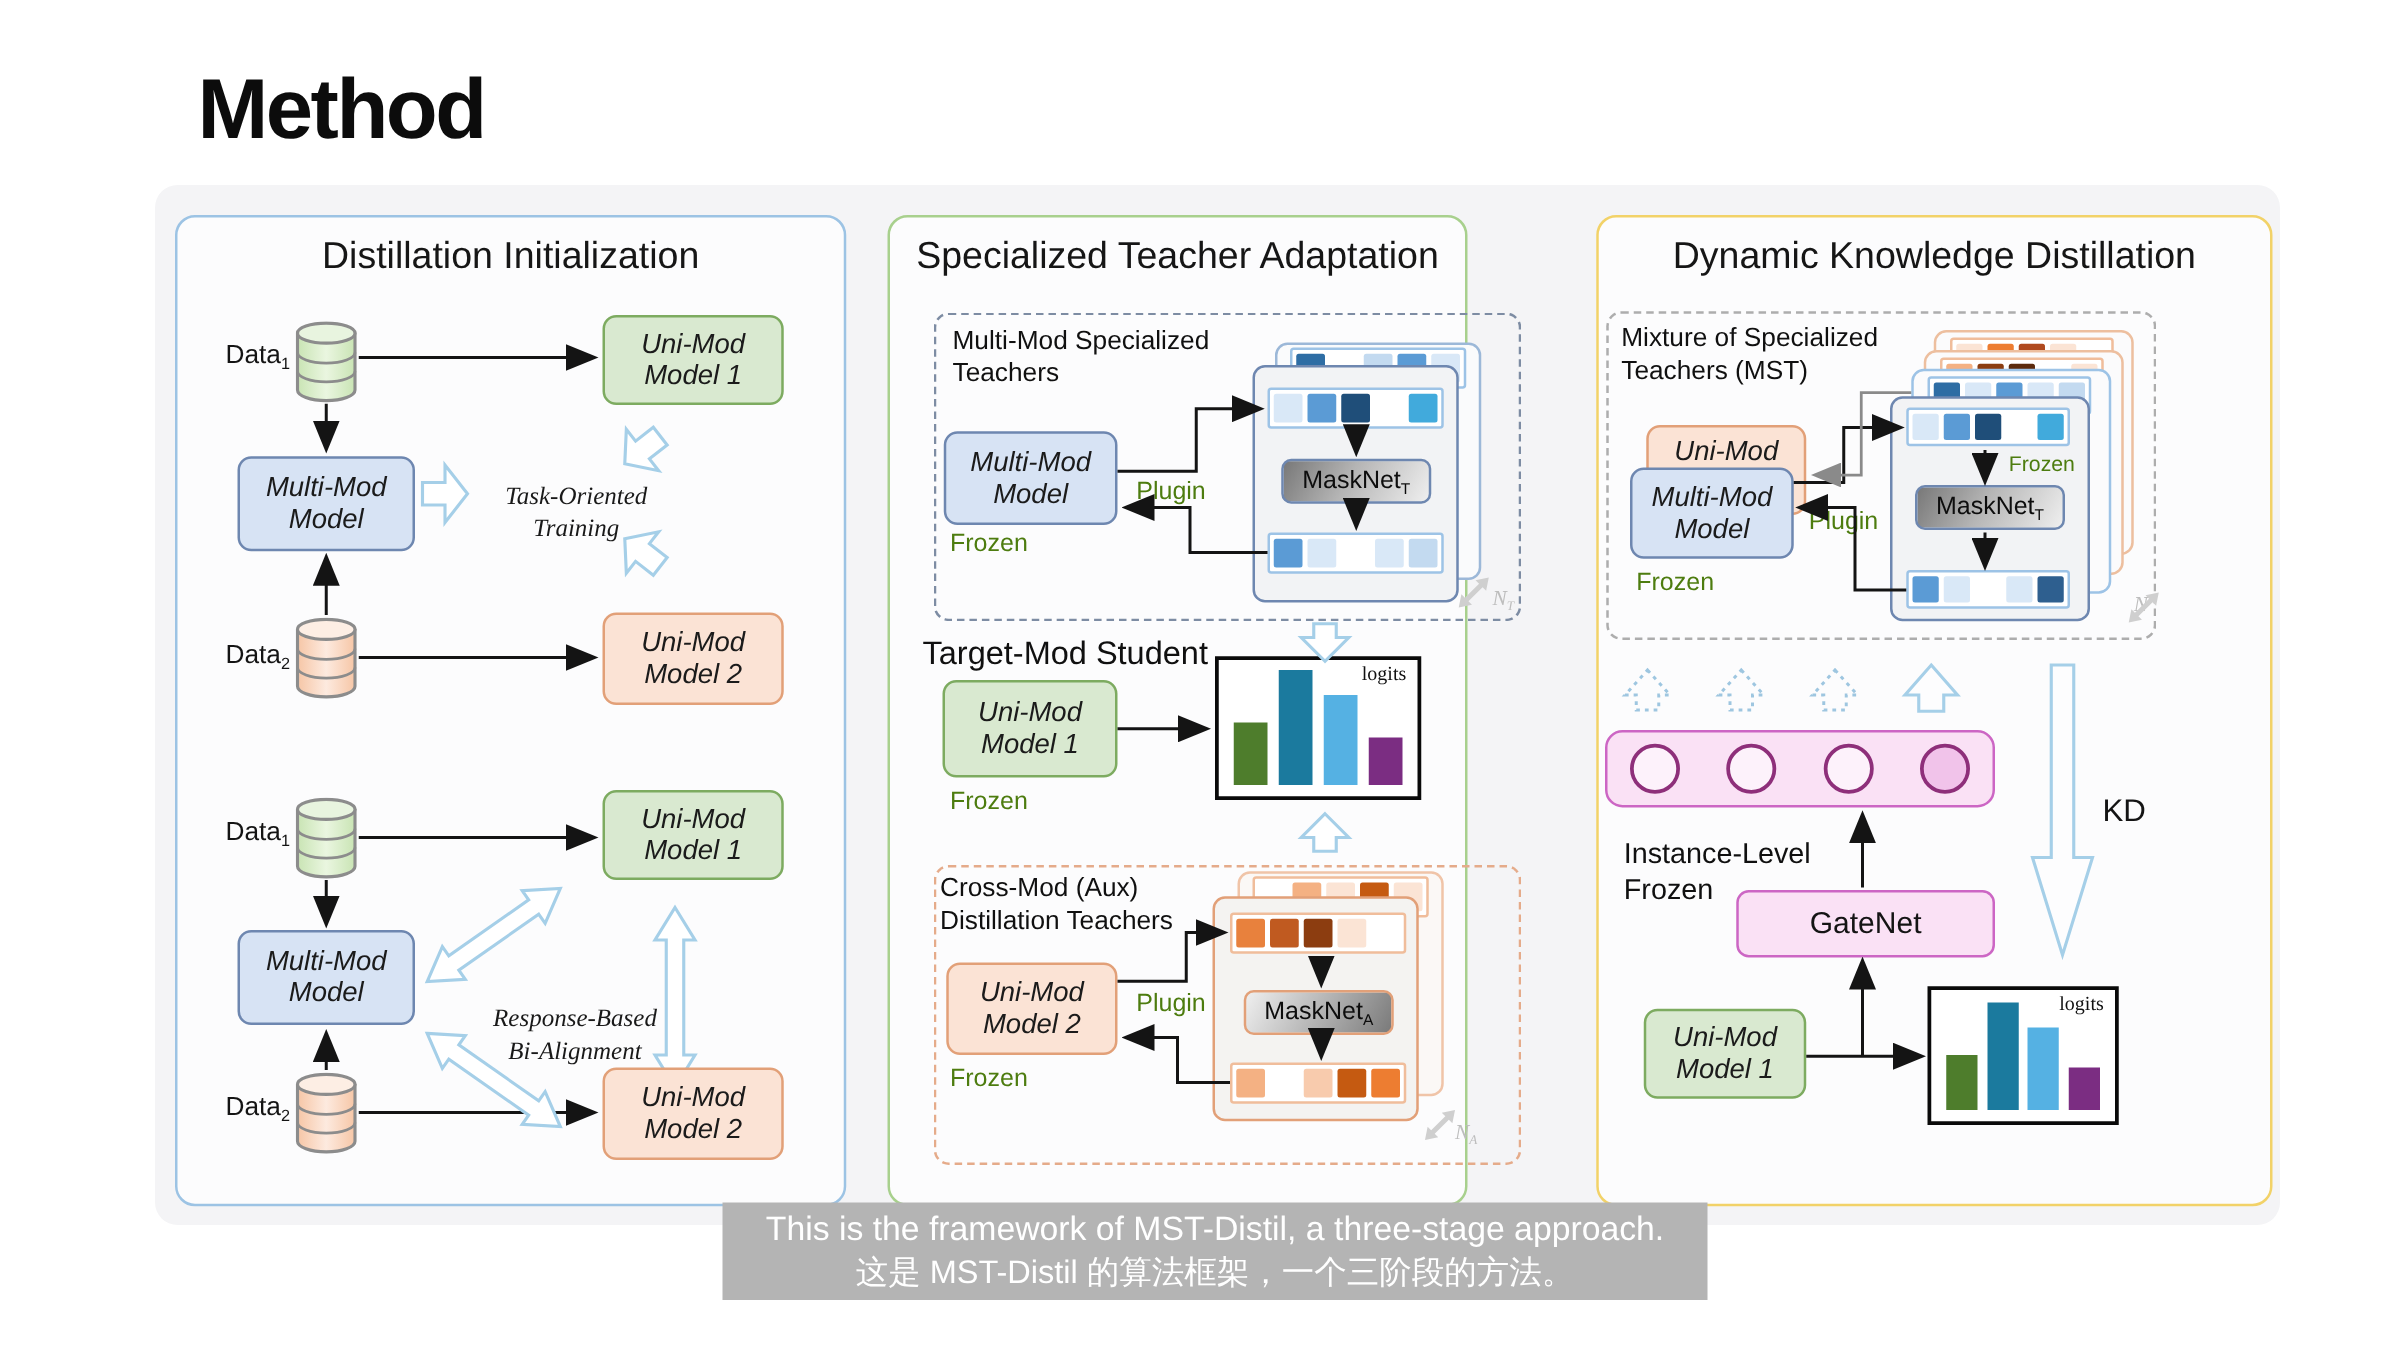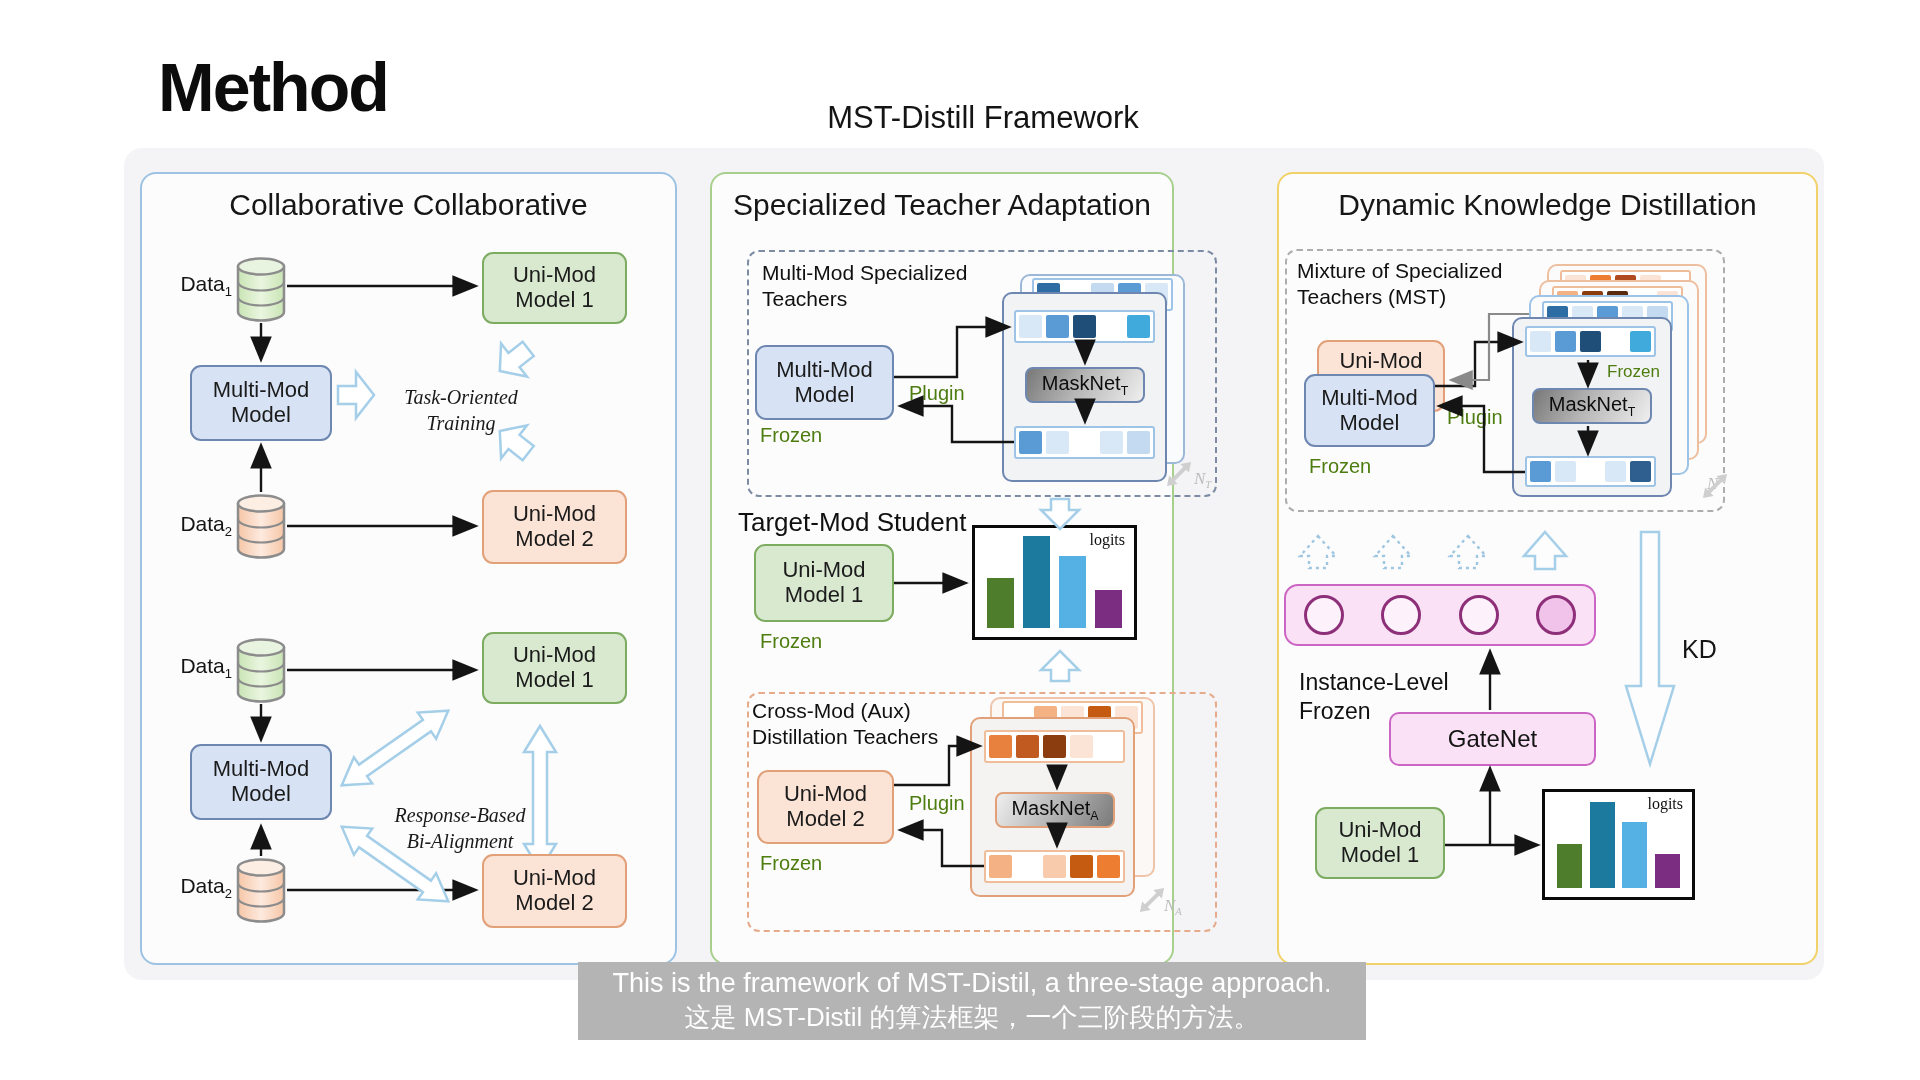--- a/index.html
+++ b/index.html
@@ -7,21 +7,21 @@
   .backdrop{position:absolute;left:124px;top:148px;width:1700px;height:832px;background:#f4f4f6;border-radius:18px;}
   .method-title{position:absolute;left:158px;top:48px;font-size:68px;font-weight:800;letter-spacing:-2px;color:#0c0c0c;}
   .subtitle{position:absolute;left:683px;top:100px;width:600px;text-align:center;font-size:31px;color:#141414;}
   .panel{position:absolute;top:172px;height:793px;background:#fcfcfd;border-radius:16px;box-sizing:border-box;}
   .panel.left{left:140px;width:537px;border:2.5px solid #9cc3e4;}
   .panel.mid{left:710px;width:464px;border:2.5px solid #a8d08d;}
   .panel.right{left:1277px;width:541px;border:2.5px solid #f2d268;}
   .p-title{position:absolute;top:14px;left:0;right:0;text-align:center;font-size:30px;color:#161616;}
   .conn{position:absolute;left:0;top:0;pointer-events:none;}
   .box{position:absolute;border-radius:11px;display:flex;align-items:center;justify-content:center;text-align:center;
-       font-size:22px;line-height:1.13;color:#1b1b1b;box-sizing:border-box;}
+       font-size:22px;line-height:1.13;color:#1b1b1b;box-sizing:border-box;font-style:italic;}
   .box.green{background:#d9e9d0;border:2.4px solid #7dab60;}
   .box.orange{background:#fbe3d5;border:2.4px solid #e2a078;}
   .box.blue{background:#d7e3f4;border:2.4px solid #6e87b0;}
   .box.top-align{align-items:flex-start;padding-top:7px;}
   .data-label{position:absolute;font-size:21px;color:#141414;text-align:right;}
   .cyl{position:absolute;width:52px;height:66px;}
   .italic-note{position:absolute;font-family:"Liberation Serif",serif;font-style:italic;font-size:20px;
                text-align:center;line-height:1.3;color:#191919;}
   .divider{position:absolute;display:flex;align-items:center;}
   .divider .dash{flex:1;border-top:2.5px dashed #a3a3a3;}
@@ -74,24 +74,23 @@
       <stop offset="0" stop-color="#f6c6a6"></stop>
         <stop offset="0.5" stop-color="#fdeadf"></stop>
         <stop offset="1" stop-color="#f6c6a6"></stop>
     </linearGradient>
   </defs>
 </svg>
 
 <div id="stage">
   <div class="backdrop"></div>
   <div class="method-title">Method</div>
-  <div class="subtitle">MST-Distill Framework</div>
 
   <div class="panel left">
-    <div class="p-title">Collaborative Collaborative</div>
+    <div class="p-title">Distillation Initialization</div>
 
     <svg class="conn" width="537" height="793">
       <defs>
         <marker id="bkL" markerWidth="11" markerHeight="9" refX="9" refY="4.5" orient="auto">
           <path d="M0,0 L11,4.5 L0,9 z" fill="#141414"></path>
         </marker>
       </defs>
       <g stroke="#141414" stroke-width="2.4" fill="none">
         <path d="M145,112 H332" marker-end="url(#bkL)"></path>
         <path d="M119,149 V184" marker-end="url(#bkL)"></path>

